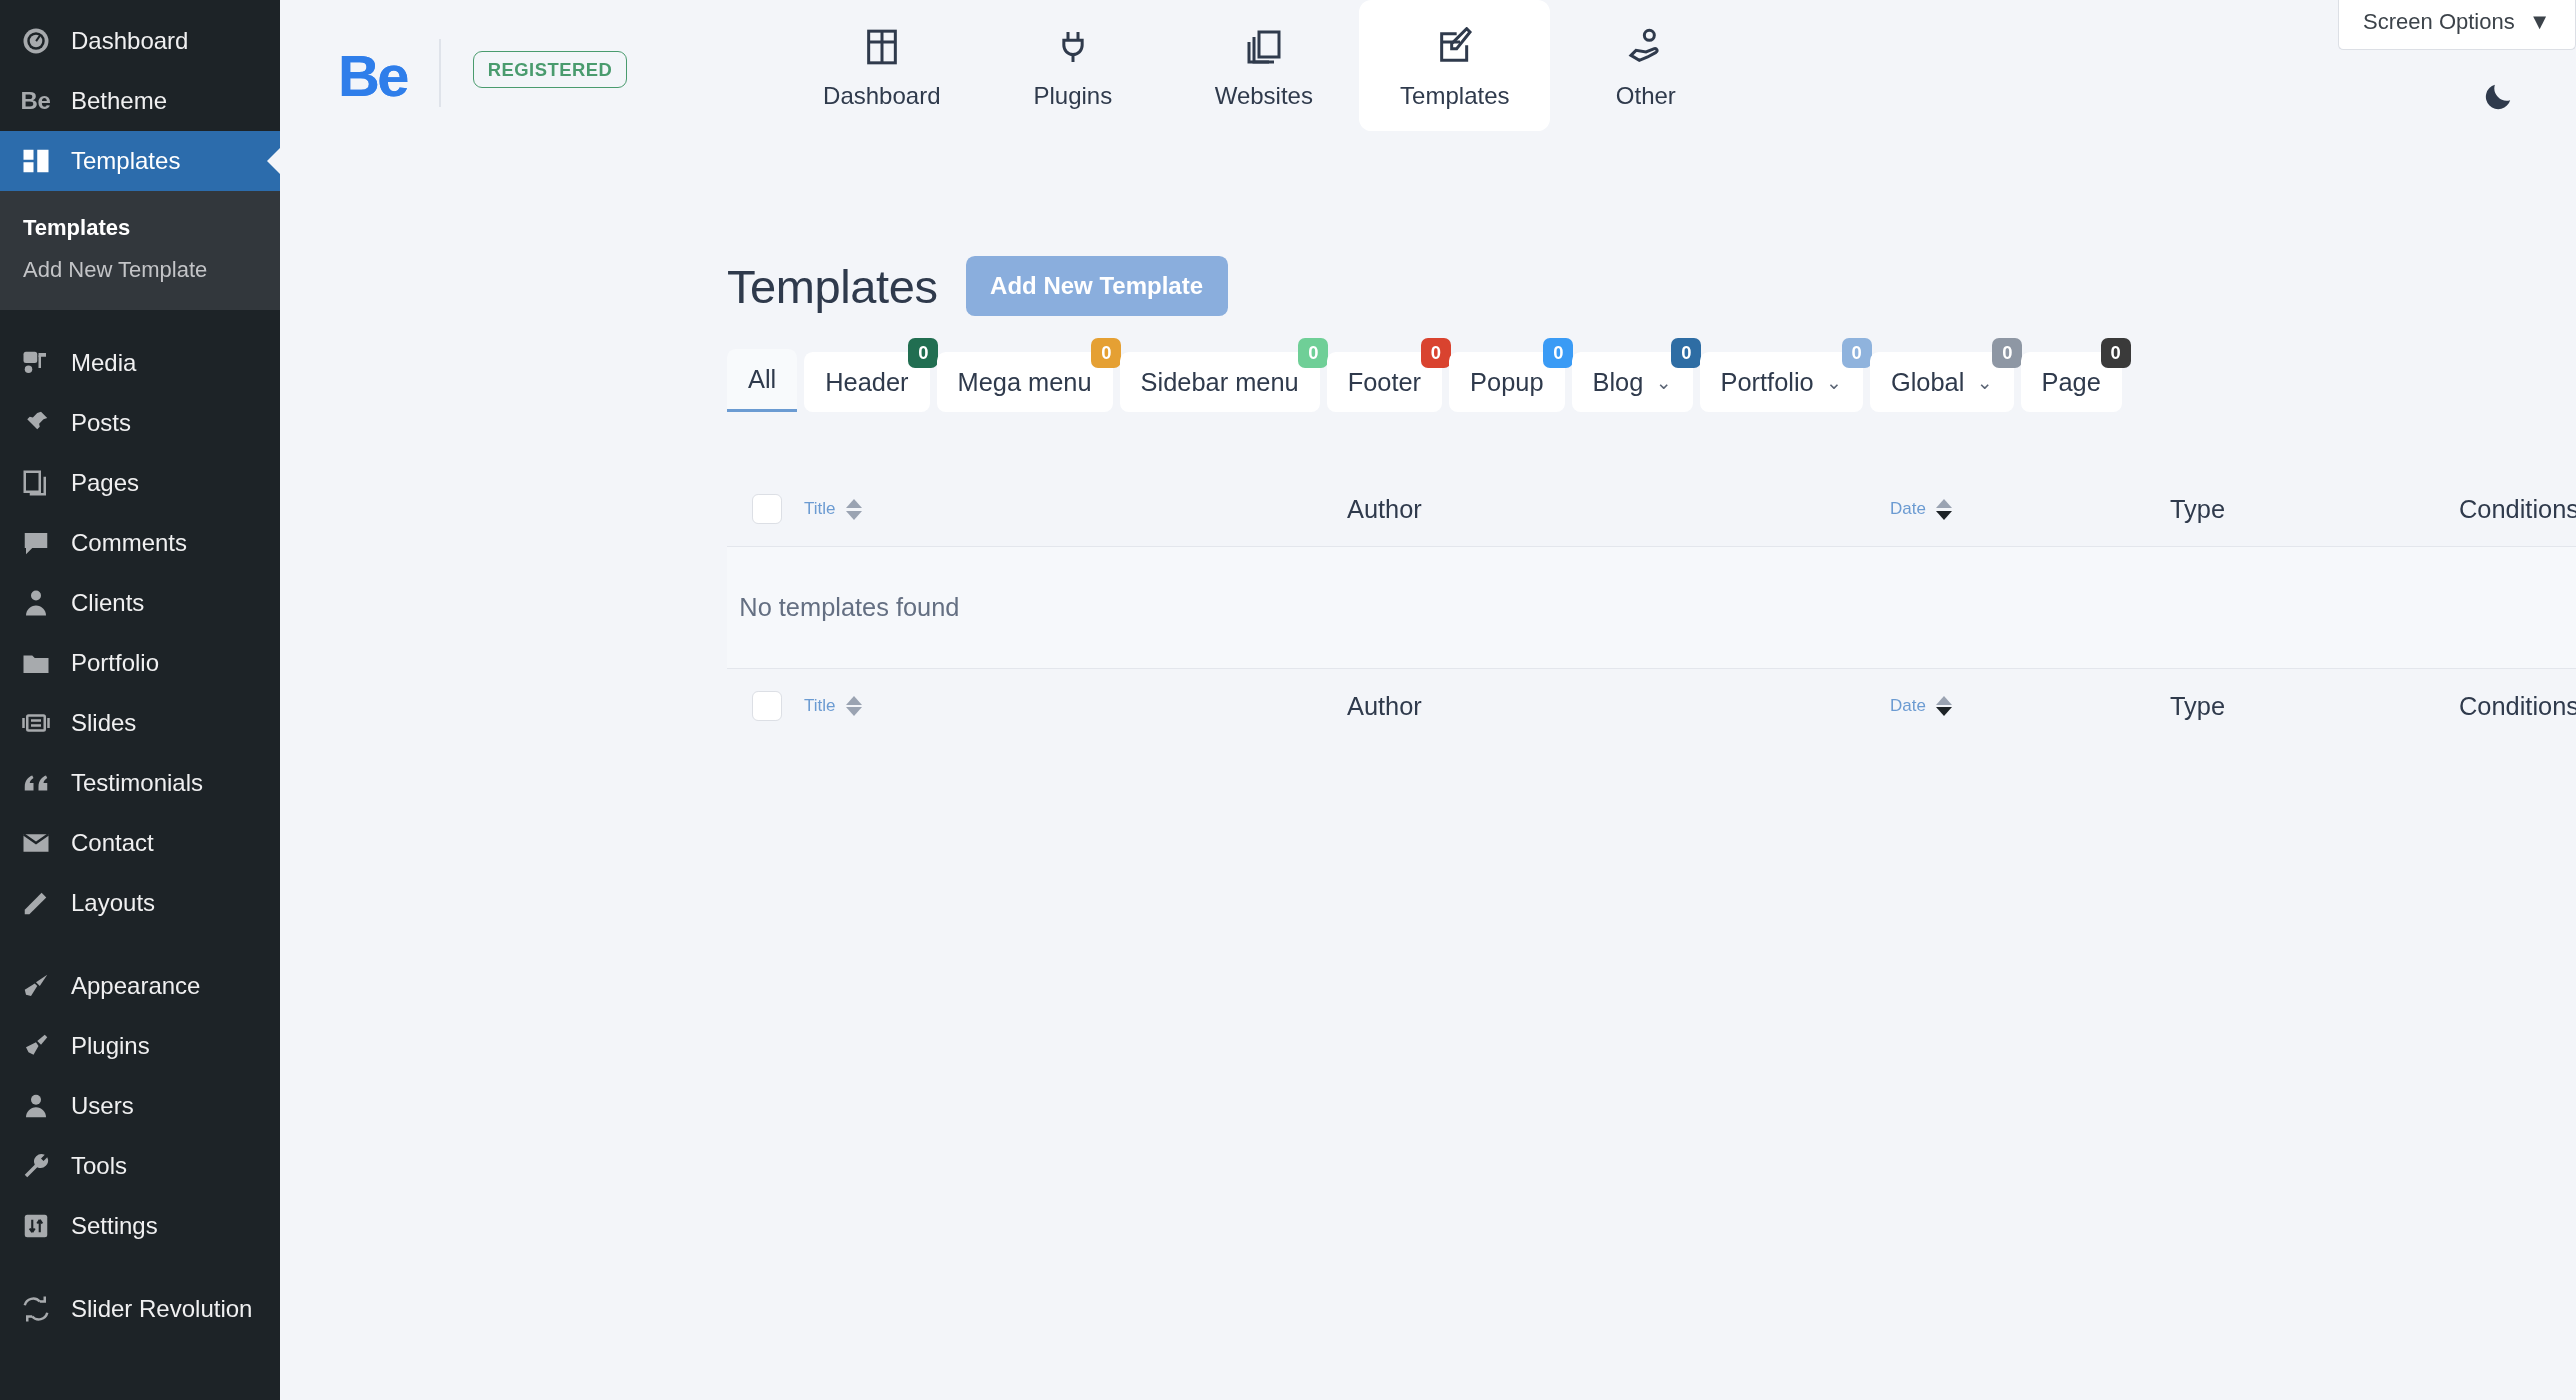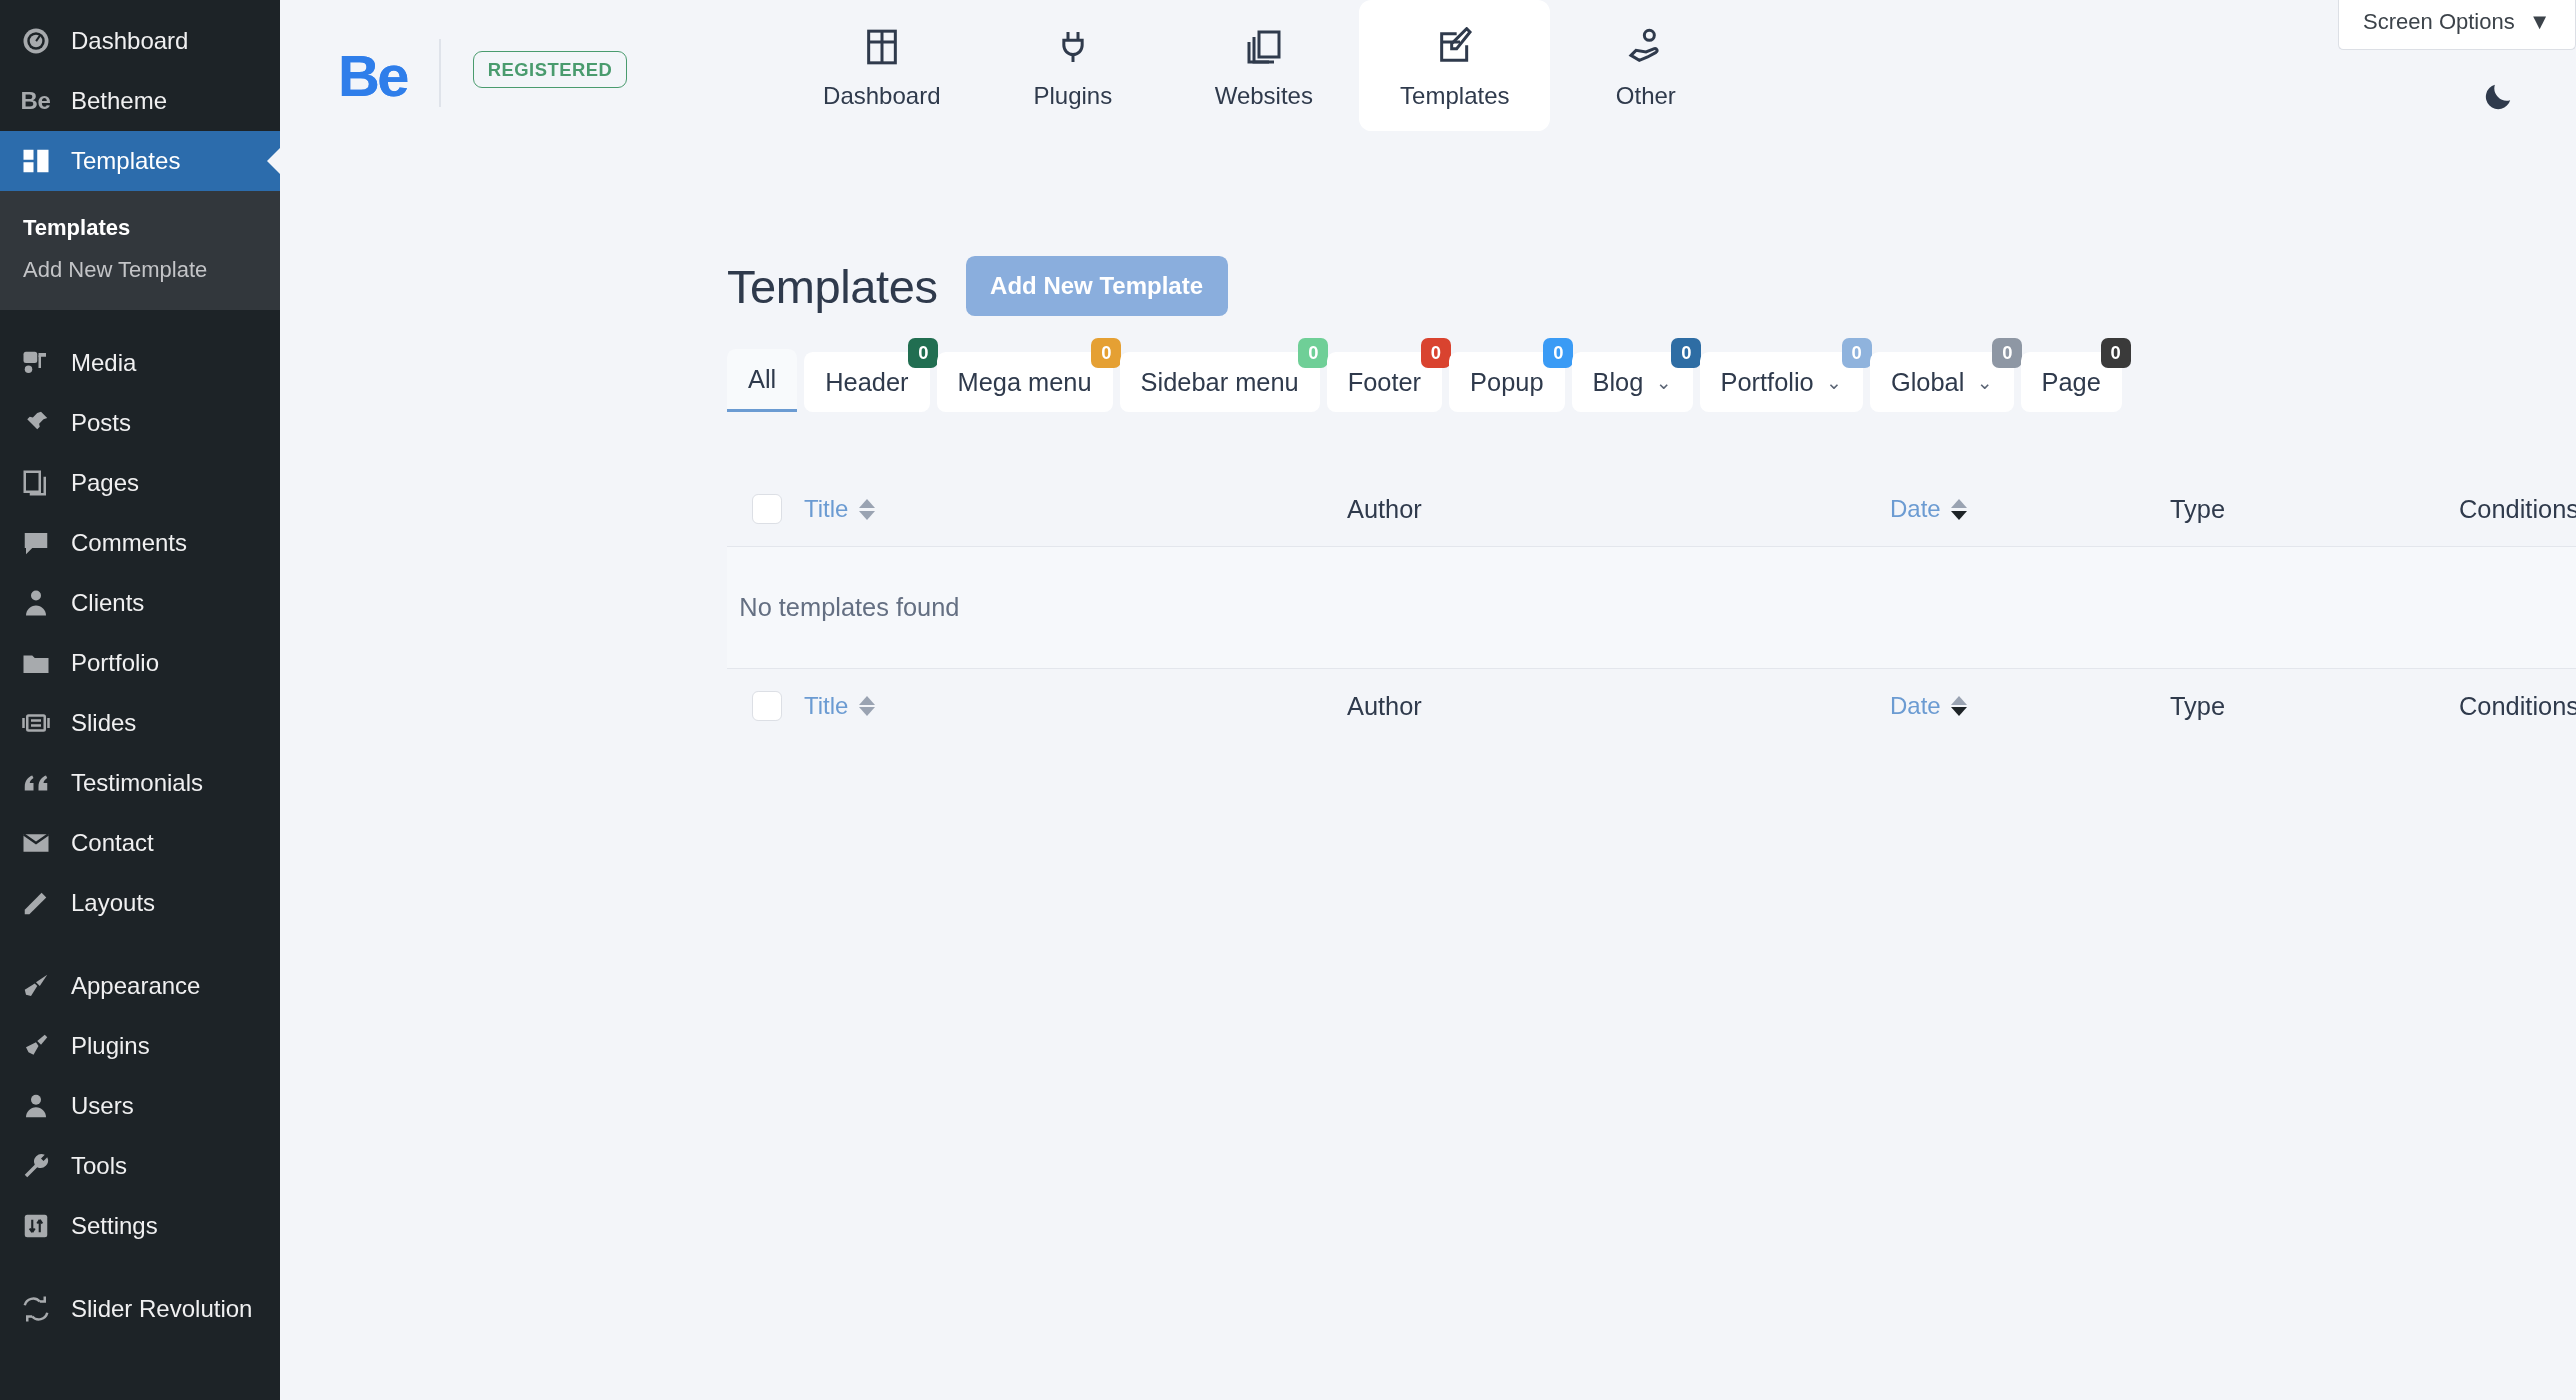--- a/index.html
+++ b/index.html
@@ -138,21 +138,21 @@
   .cbox {
     width: 30px; height: 30px; background: #fff;
     border: 0.9px solid #dcdfe5; border-radius: 6.1px; cursor: pointer;
   }
   .c-title { width: 543px; }
   .c-author { width: 543px; }
   .c-date { width: 280px; }
   .c-type { width: 289px; }
   .c-cond { flex: 1; }
   .th-link {
-    font-size: 24px; color: #6b9bd2; cursor: pointer;
+    font-size: 17px; color: #6b9bd2; cursor: pointer;
     display: inline-flex; align-items: center; gap: 10.5px;
   }
   .th-static { font-size: 25.4px; color: #2f3a4c; }
   .sorter { display: inline-flex; flex-direction: column; gap: 2.6px; }
   .sorter .ar { width: 0; height: 0; }
   .ar.up { border-left: 8px solid transparent; border-right: 8px solid transparent; border-bottom: 9.6px solid #9aa3b2; }
   .ar.dn { border-left: 8px solid transparent; border-right: 8px solid transparent; border-top: 9.6px solid #9aa3b2; }
   .ar.dn.on { border-top-color: #1d2327; }
   .tdiv { height: 0.9px; background: #e3e6ec; width: 1998px; }
   .tempty {

